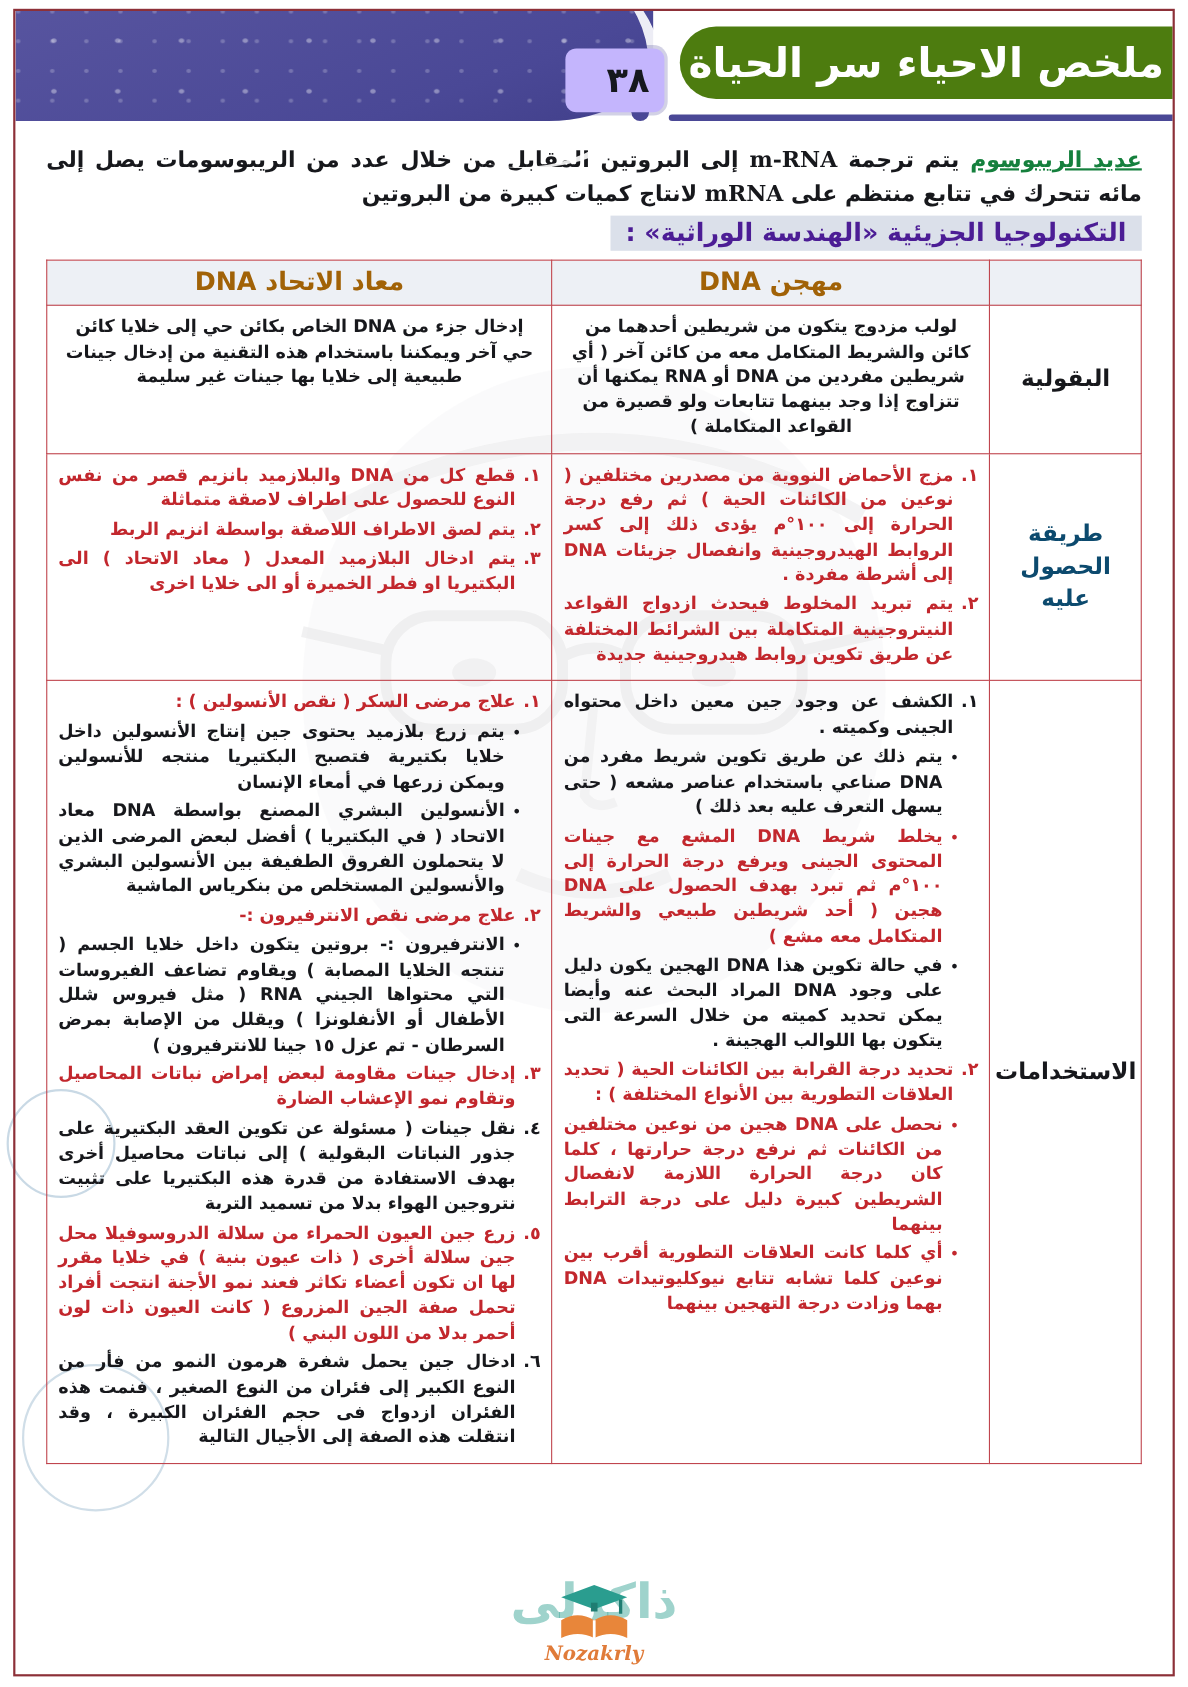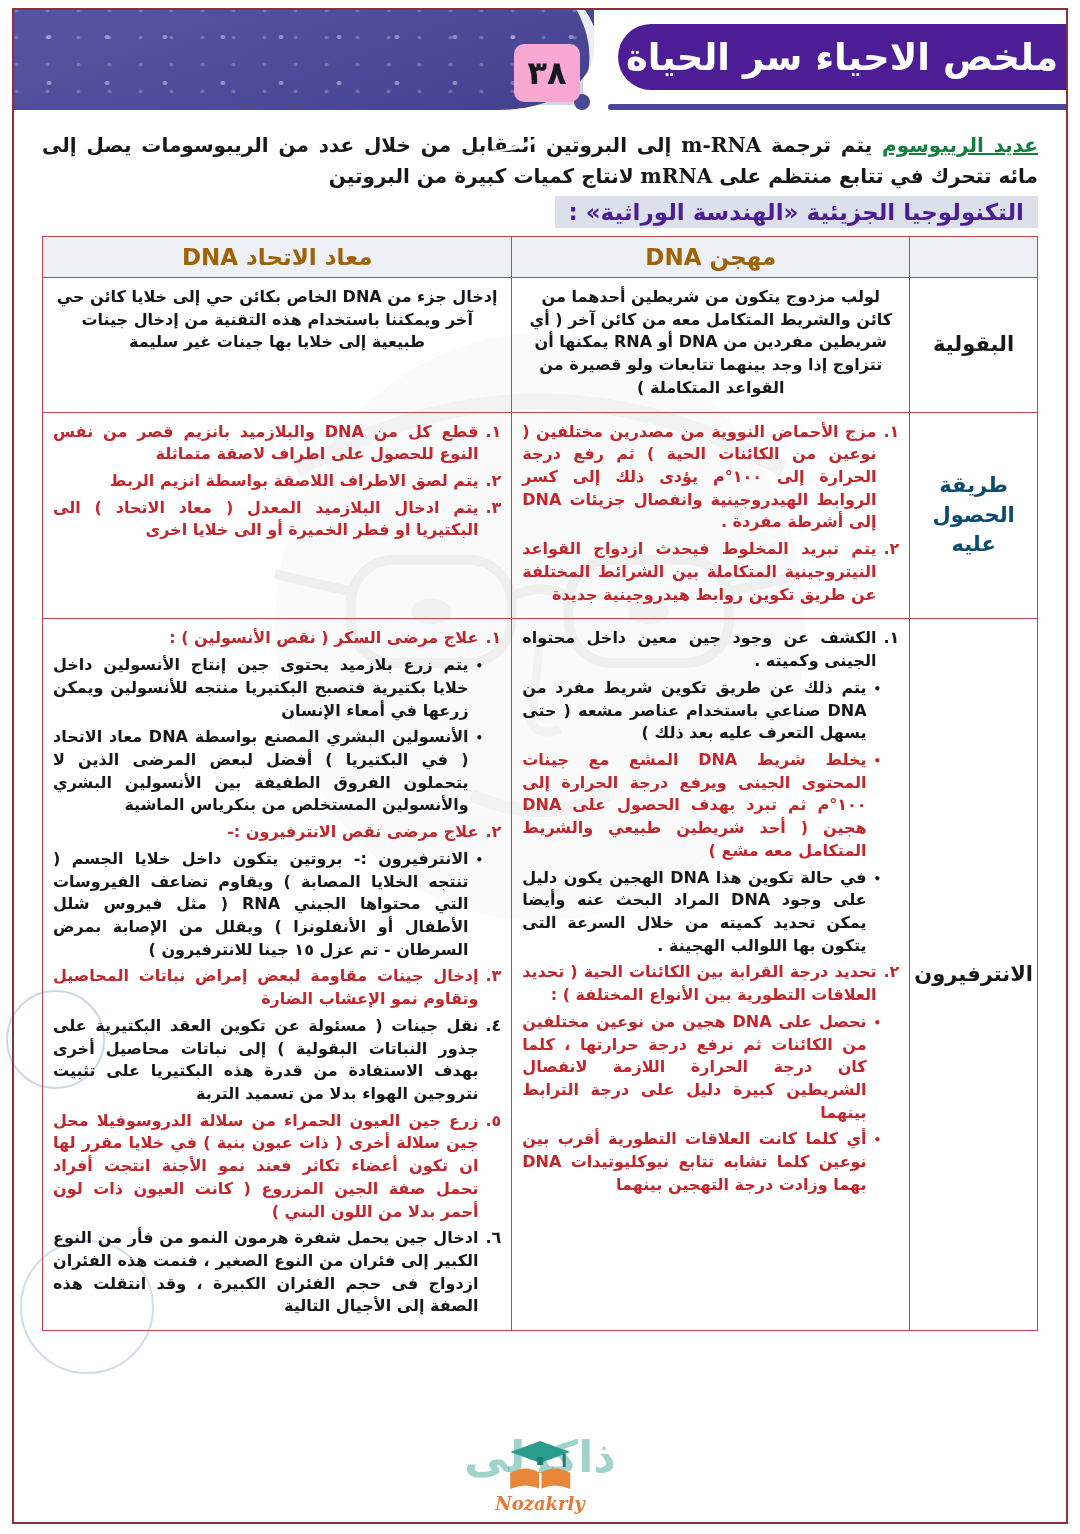--- a/index.html
+++ b/index.html
@@ -16,24 +16,24 @@
       radial-gradient(rgba(255,255,255,.38) 2px, transparent 3px),
       radial-gradient(rgba(255,255,255,.22) 1.5px, transparent 2.6px),
       linear-gradient(160deg,#57549f 0%,#4a4896 70%,#413f8a 100%);
     background-size:58px 46px, 31px 27px, 100% 100%;
     background-position:6px 4px, 18px 14px, 0 0;
     border-bottom-right-radius:95px 60px;}
   .pattern-block::after{content:"";position:absolute;right:-10px;top:-70px;width:280px;height:210px;
     border-radius:50%;border-right:13px solid rgba(255,255,255,.9);transform:rotate(14deg);}
   .banner-dot{position:absolute;left:560px;top:84px;width:16px;height:16px;border-radius:50%;
     background:#4a4896;}
-  .page-num{position:absolute;left:500px;top:34px;width:66px;height:58px;background:#f9a8d4;
+  .page-num{position:absolute;left:500px;top:34px;width:66px;height:58px;background:#c4b5fd;
     border-radius:10px;display:flex;align-items:center;justify-content:center;
-    font-size:32px;font-weight:bold;color:#16181d;box-shadow:0 0 0 3px rgba(74,72,150,.25);}
-  .title-band{position:absolute;right:0;top:14px;width:448px;height:66px;background:#4c1d95;
+    font-size:32px;font-weight:bold;color:#16181d;box-shadow:0 0 0 3px rgba(74,72,150,.25);padding-left:24px;}
+  .title-band{position:absolute;right:0;top:14px;width:448px;height:66px;background:#4d7c0f;
     border-radius:34px 0 0 34px;display:flex;align-items:center;justify-content:center;
     color:#ffffff;font-size:37px;font-weight:bold;white-space:nowrap;}
   .title-underline{position:absolute;right:0;top:94px;width:458px;height:6px;background:#4a4896;
     border-radius:3px 0 0 3px;}
 
   
   .content{position:absolute;top:122px;left:14px;right:14px;bottom:12px;overflow:hidden;z-index:2;}
   .intro{margin:8px 28px 4px;font-weight:bold;font-size:20px;line-height:1.55;
          color:#17181c;text-align:justify;}
   .seg-lead{color:#15803d;text-decoration:underline;}
@@ -139,21 +139,21 @@
                 <span class="mk">٢.</span>
                 <span class="tx">يتم لصق الاطراف اللاصقة بواسطة انزيم الربط</span>
               </div>
               <div class="blk red num">
                 <span class="mk">٣.</span>
                 <span class="tx">يتم ادخال البلازميد المعدل ( معاد الاتحاد ) الى البكتيريا او فطر الخميرة أو الى خلايا اخرى</span>
               </div>
             </td>
           </tr>
           <tr>
-            <td class="label-cell">الانترفيرون</td>
+            <td class="label-cell">الاستخدامات</td>
             <td class="content-cell">
               <div class="blk blackish num">
                 <span class="mk">١.</span>
                 <span class="tx">الكشف عن وجود جين معين داخل محتواه الجينى وكميته .</span>
               </div>
               <div class="blk blackish bullet">
                 <span class="mk">•</span>
                 <span class="tx">يتم ذلك عن طريق تكوين شريط مفرد من DNA صناعي باستخدام عناصر مشعه ( حتى يسهل التعرف عليه بعد ذلك )</span>
               </div>
               <div class="blk red bullet">

